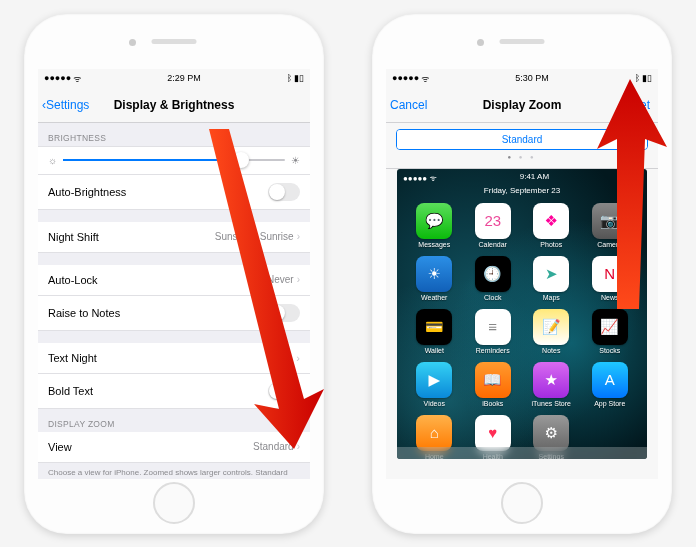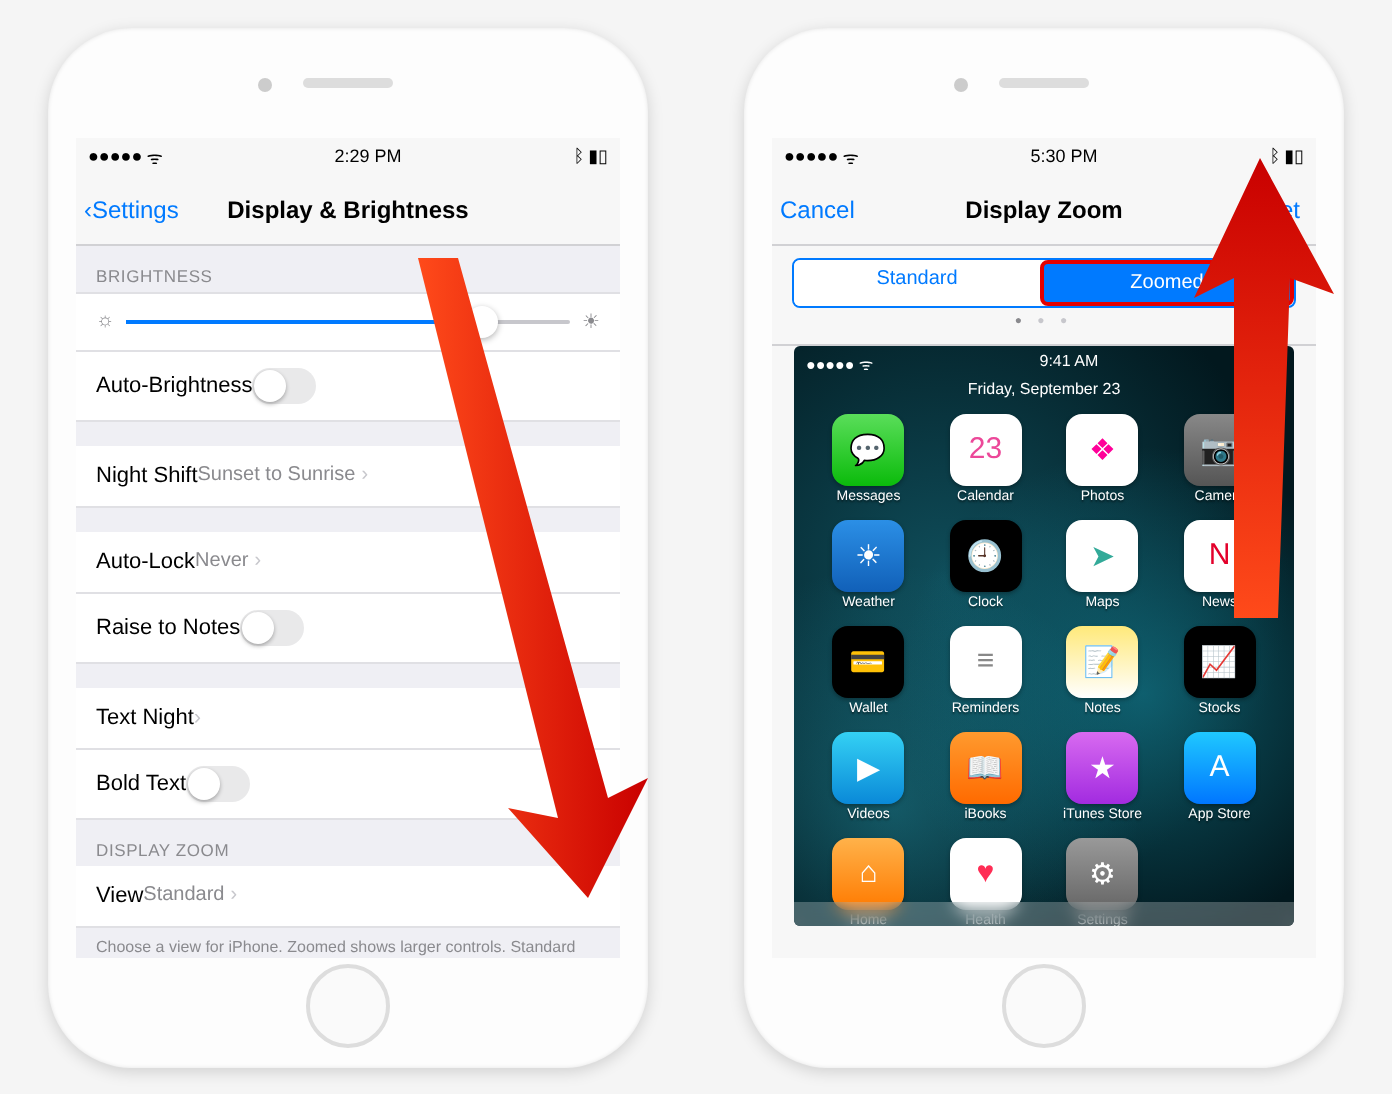--- a/index.html
+++ b/index.html
@@ -104,20 +104,21 @@
     font-size: 8.5px;
     color: #8a8a8e;
     text-transform: uppercase;
     letter-spacing: 0.3px;
   }
   .row {
     background: #fff;
     padding: 8px 10px;
     border-bottom: 0.5px solid #e0e0e4;
     display: flex;
+    justify-content: space-between;
     align-items: center;
     font-size: 11px;
     min-height: 14px;
   }
   .row:first-of-type { border-top: 0.5px solid #e0e0e4; }
   .row-val { color: #8a8a8e; font-size: 10px; display: flex; align-items: center; gap: 3px; }
   .chev { color: #c7c7cc; }
   .toggle {
     width: 32px;
     height: 18px;
@@ -411,21 +412,20 @@
       </div>
       <span class="nav-title">Display Zoom</span>
       <div class="nav-right">
         <span>Set</span>
       </div>
     </div>
 
     <div class="seg-control-wrap">
       <div class="seg-control">
         <div class="seg">Standard</div>
-        <div class="seg active red-highlight">Zoomed</div>
       </div>
       <div class="page-dots"><span class="on">●</span> ● ●</div>
     </div>
 
     <div class="preview">
       <div class="preview-status">
         <span>●●●●● ᯤ</span>
         <span>9:41 AM</span>
         <span>▮▯</span>
       </div>

